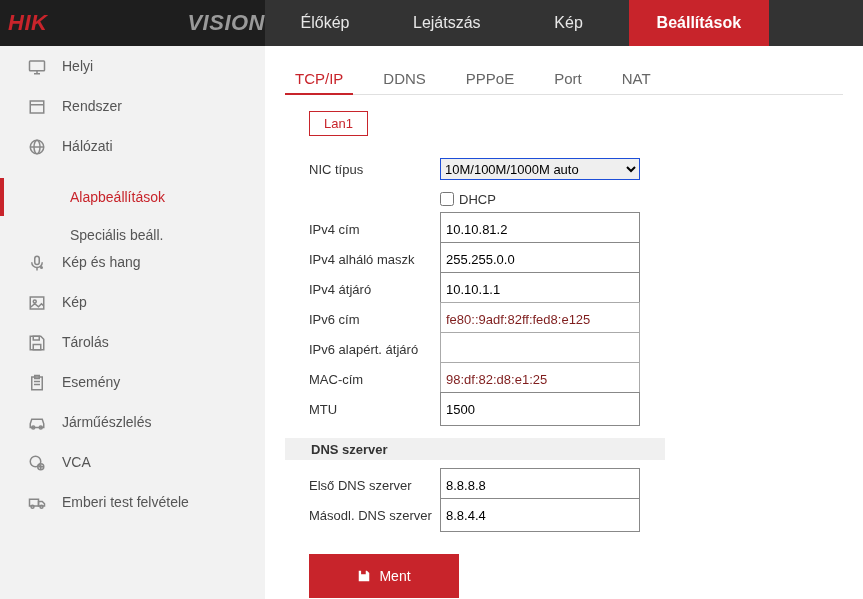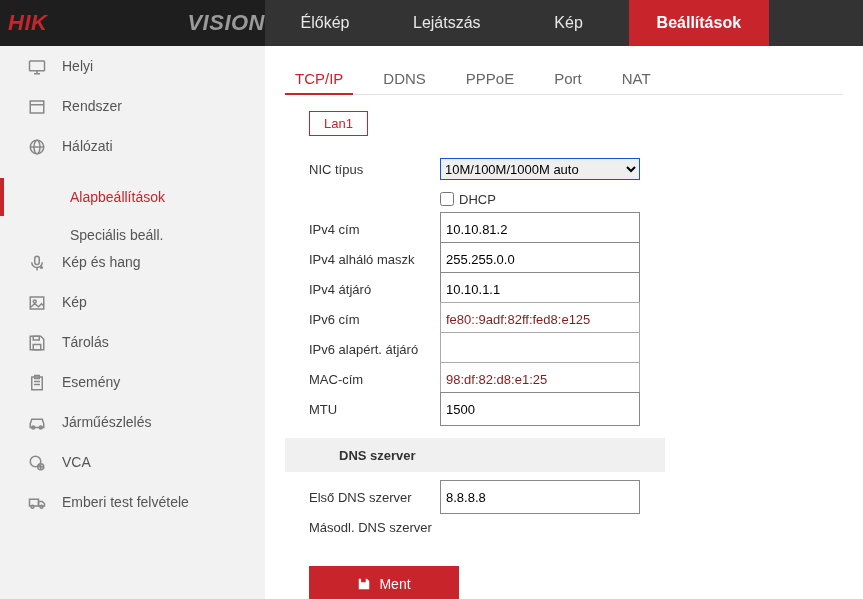--- a/index.html
+++ b/index.html
@@ -32,23 +32,23 @@
     .subtab { display: inline-block; border: 1px solid #c8242b; color: #c8242b; padding: 4px 14px; font-size: 13px; cursor: pointer; }
 
     .form-row { display: flex; align-items: center; height: 30px; margin-bottom: 0; }
     .form-row .lbl { width: 155px; padding-left: 24px; font-size: 13px; color: #333; }
     .form-row input[type=text] { width: 200px; height: 22px; border: 1px solid #888; padding: 16px 5px; font-size: 13px; }
     .form-row input[type=text].ro { color: #7f1d1d; border-color: #aaa; background: #fff; }
     .form-row select { width: 200px; height: 22px; border: 1px solid #1d4ed8; font-size: 13px; }
     .form-row .cbwrap { display: flex; align-items: center; gap: 5px; font-size: 13px; }
     .form-row .cbwrap input[type=checkbox] { width: 14px; height: 14px; }
 
-    .section-row { height: 34px; background: #f0f0f0; display: flex; align-items: center; padding-left: 54px; width: 380px; margin: 14px 0 10px 0; font-weight: bold; font-size: 13px; }
-
-    .save-btn { margin-top: 24px; margin-left: 24px; width: 150px; height: 36px; background: #c8242b; color: #fff; border: none; display: flex; align-items: center; justify-content: center; gap: 8px; cursor: pointer; font-size: 14px; }
+    .section-row { height: 22px; background: #f0f0f0; display: flex; align-items: center; padding-left: 26px; width: 380px; margin: 14px 0 10px 0; font-weight: bold; font-size: 13px; }
+
+    .save-btn { margin-top: 24px; margin-left: 24px; width: 150px; height: 44px; background: #c8242b; color: #fff; border: none; display: flex; align-items: center; justify-content: center; gap: 8px; cursor: pointer; font-size: 14px; }
     .save-btn svg { width: 14px; height: 14px; }
   </style>
 </head>
 <body>
 
 <div class="topbar">
   <div class="logo">
     <span class="logo-hik">HIK</span>
       <span class="logo-vision">VISION</span>
   </div>
@@ -205,20 +205,21 @@
     </div>
 
     <div class="section-row">DNS szerver</div>
 
     <div class="form-row">
       <div class="lbl">Első DNS szerver</div>
       <input type="text" value="8.8.8.8" style="">
     </div>
     <div class="form-row">
       <div class="lbl">Másodl. DNS szerver</div>
+      <input type="text" value="8.8.4.4" style="">
     </div>
 
     <button class="save-btn">
       <svg viewBox="0 0 24 24" fill="#fff">
           <path d="M5 3 H17 L21 7 V21 H3 V3 Z M7 3 V9 H15 V3 M7 14 H17 V21 H7 Z"></path>
         </svg>
       <span>Ment</span>
     </button>
   </div>
 </div>

